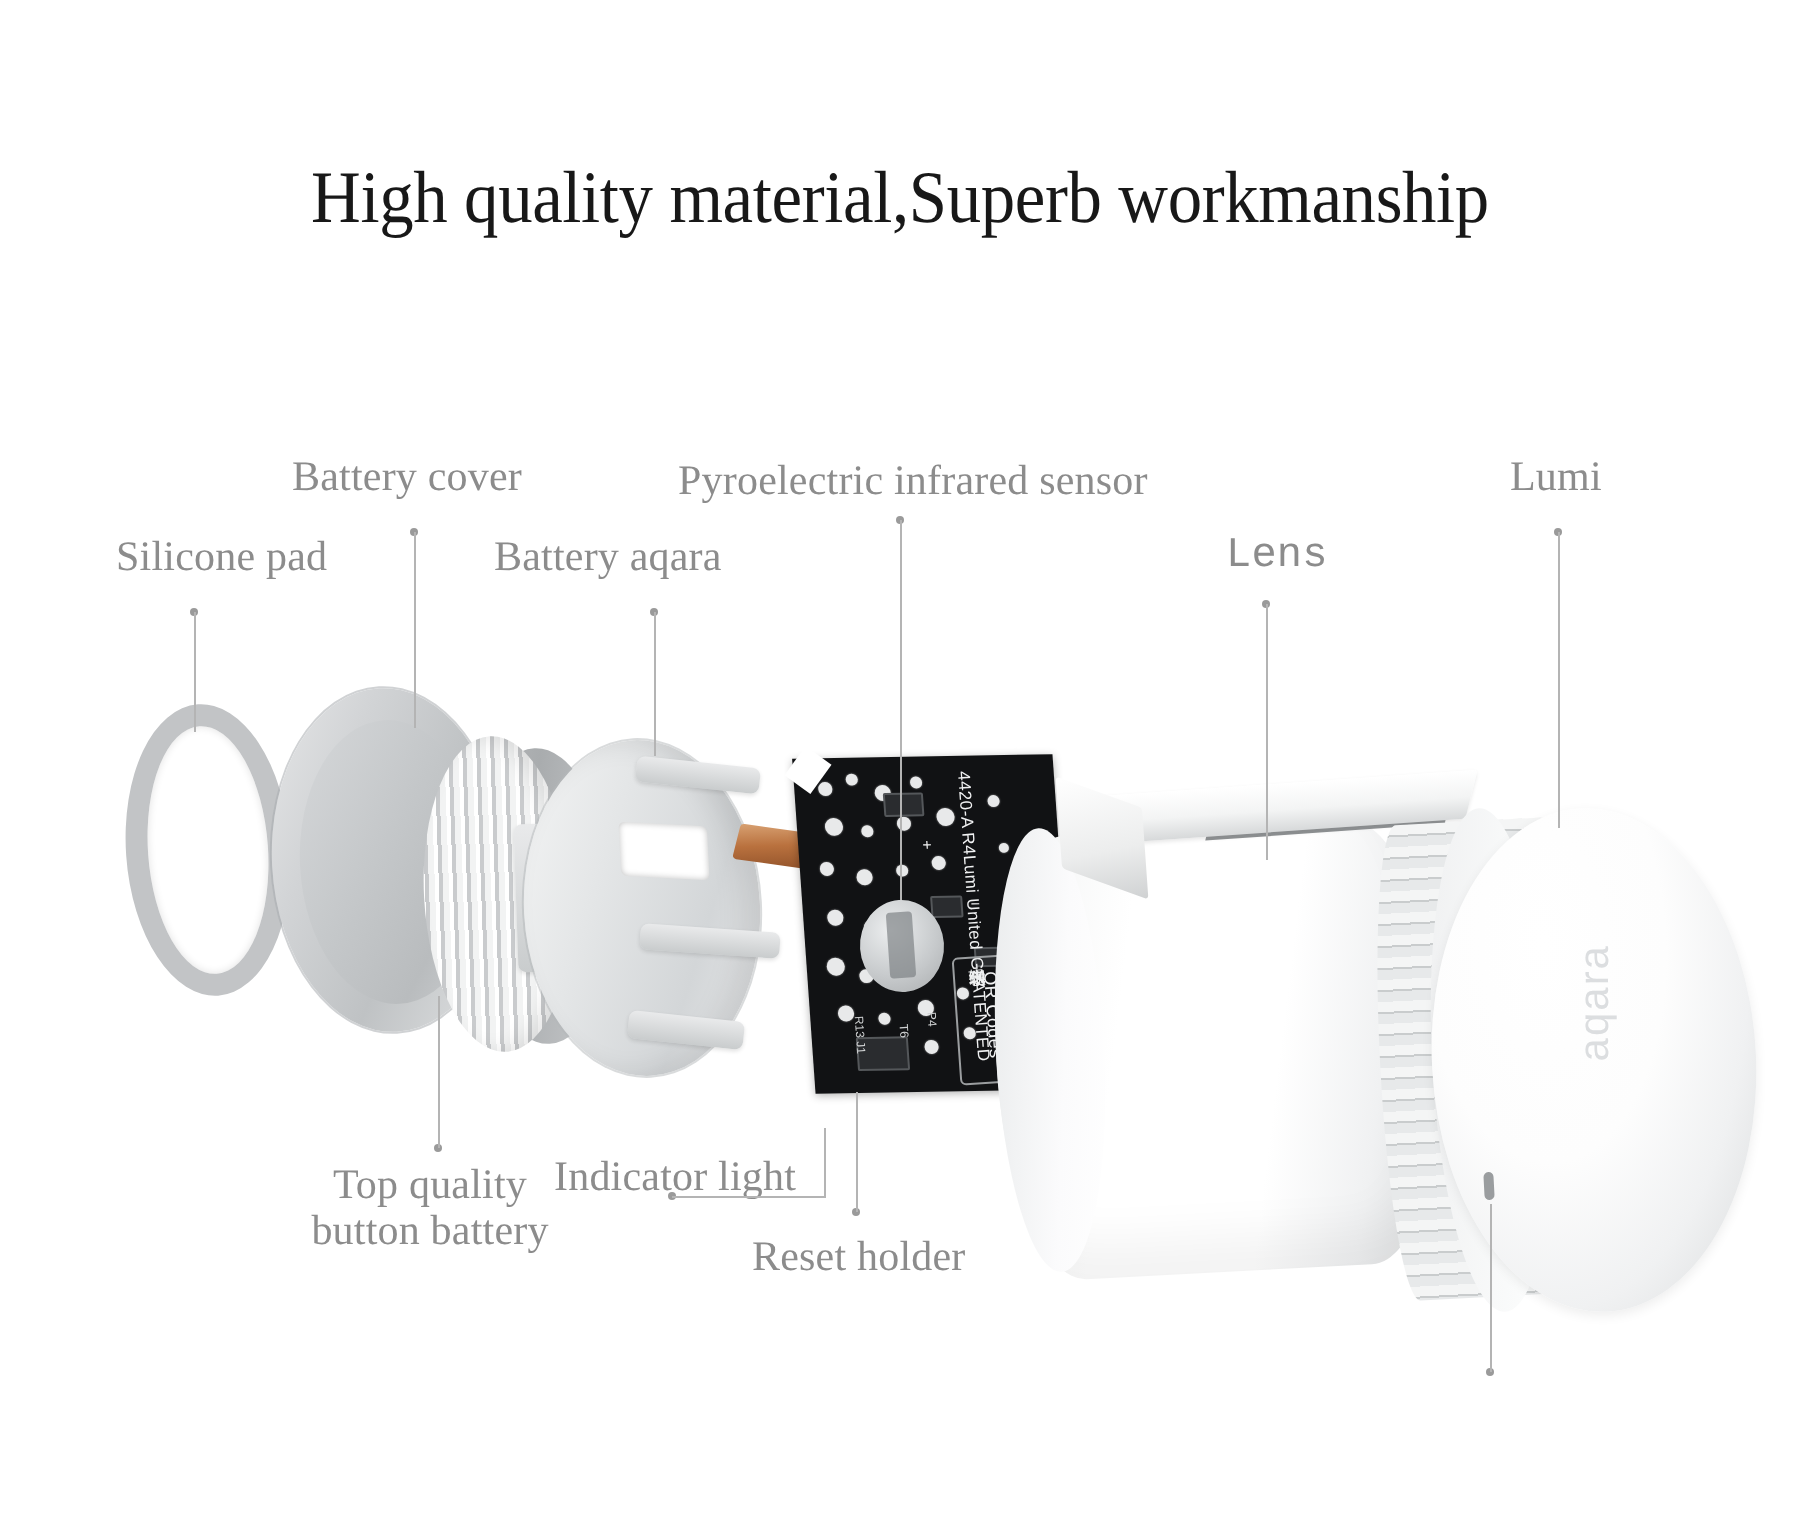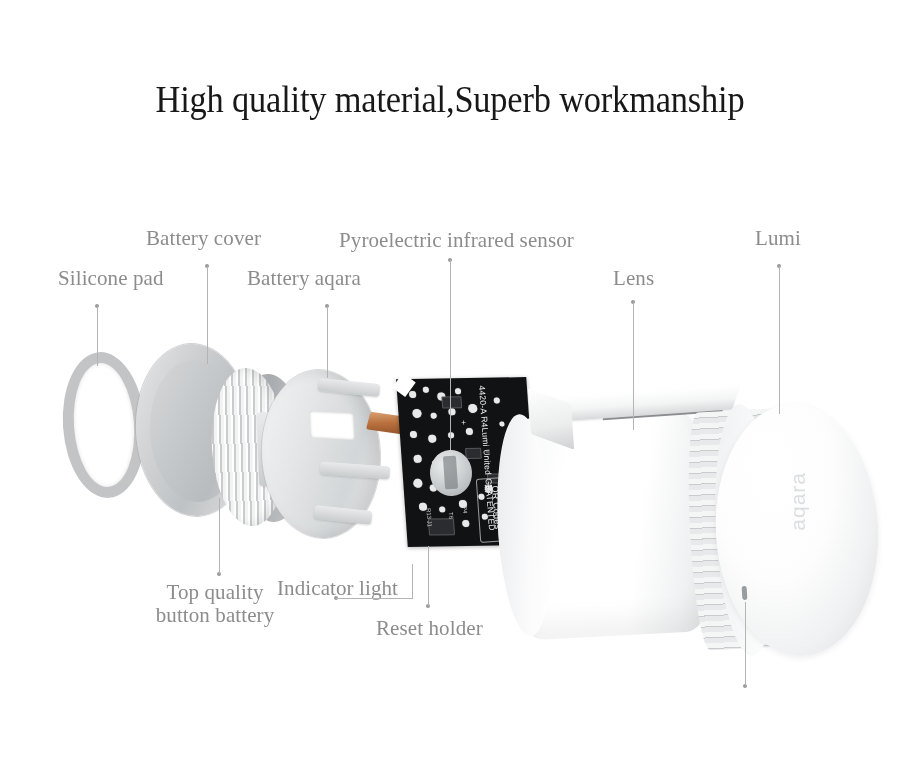--- a/index.html
+++ b/index.html
@@ -427,21 +427,21 @@
   <div class="leader v" style="left:207px; top:266px;  height:98px;"></div>
 
   <div class="label" style="left:247px; top:267px;">Battery aqara</div>
   <div class="dot" style="left:325px; top:304px;"></div>
   <div class="leader v" style="left:327px; top:306px;  height:72px;"></div>
 
   <div class="label" style="left:339px; top:229px;">Pyroelectric infrared sensor</div>
   <div class="dot" style="left:448px; top:258px;"></div>
   <div class="leader v" style="left:450px; top:260px;  height:190px;"></div>
 
-  <div class="label" style="left:613px; top:267px;">Lens</div>
+  <div class="label" style="left:613px; top:267px;font-family:Liberation Mono, monospace;">Lens</div>
   <div class="dot" style="left:631px; top:300px;"></div>
   <div class="leader v" style="left:633px; top:302px;  height:128px;"></div>
 
   <div class="label" style="left:755px; top:227px;">Lumi</div>
   <div class="dot" style="left:777px; top:264px;"></div>
   <div class="leader v" style="left:779px; top:266px;  height:148px;"></div>
 
   <div class="label center" style="left:153px; top:581px; width:124px;">Top quality
 button battery</div>
   <div class="dot" style="left:217px; top:572px;"></div>

